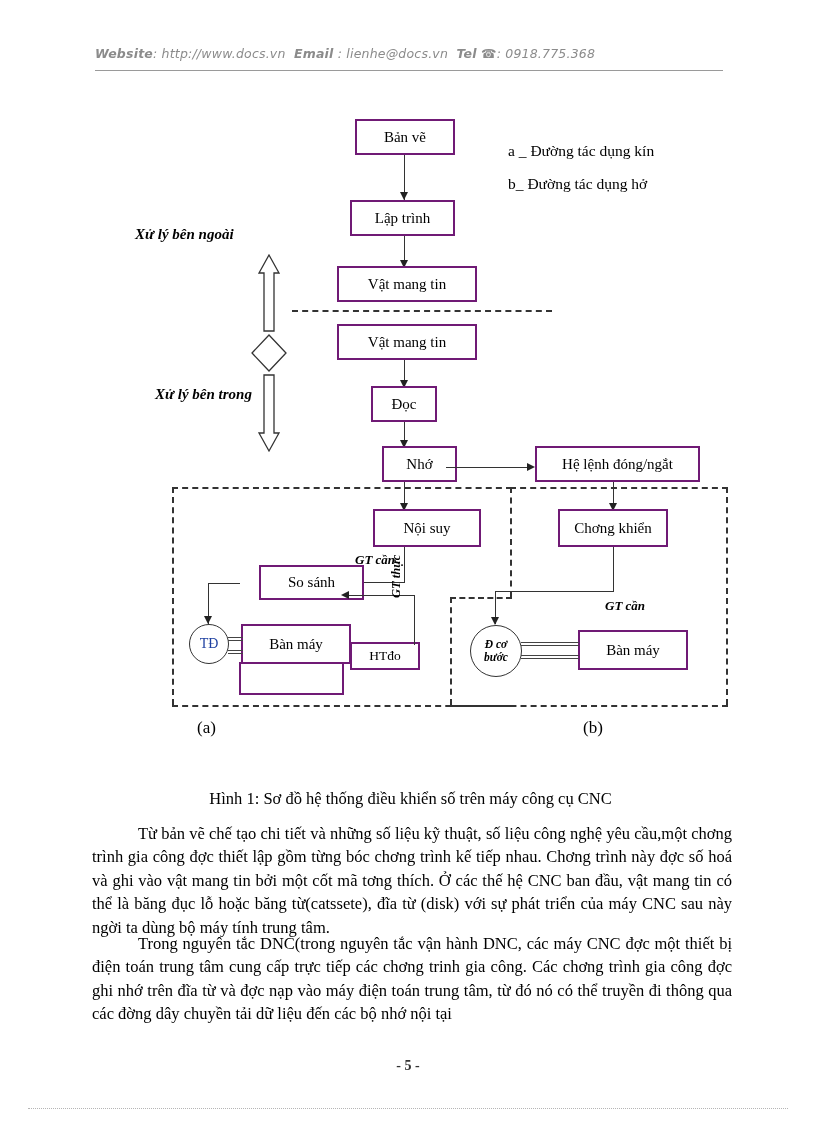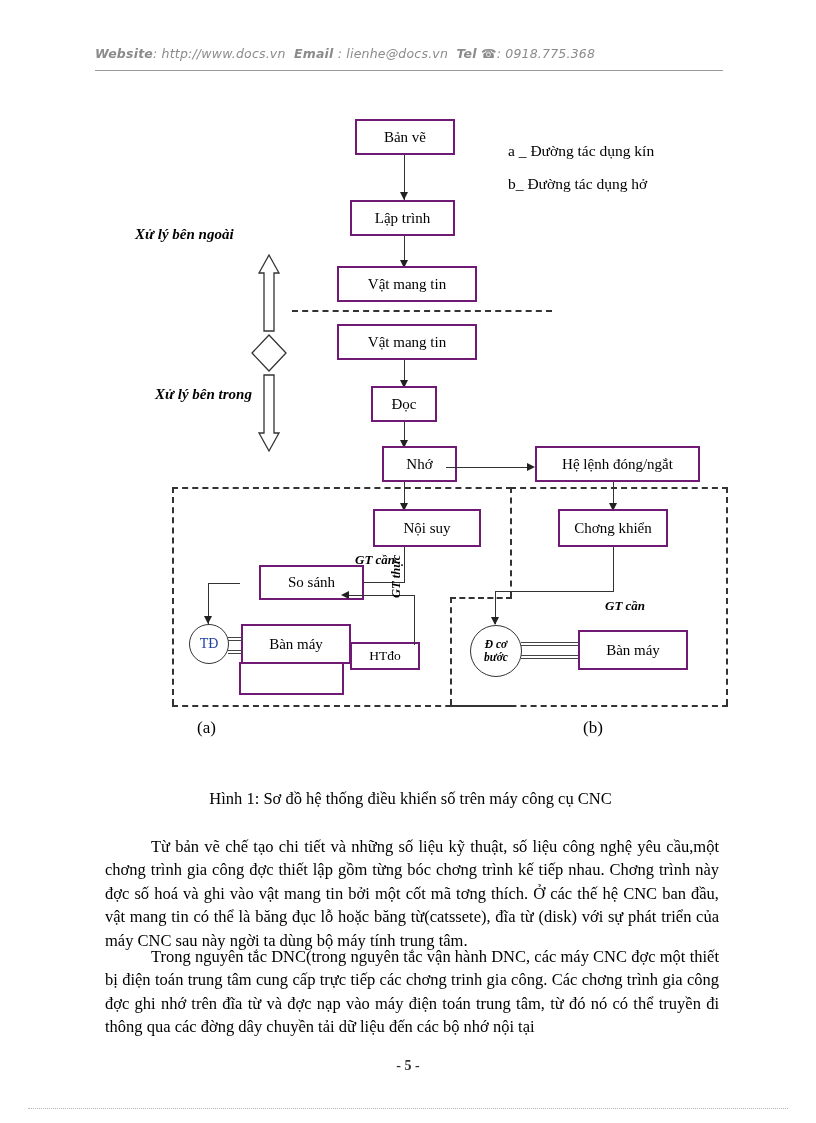--- a/index.html
+++ b/index.html
@@ -155,21 +155,21 @@
   }
   .bodytext {
     position: absolute;
     left: 88px;
     width: 648px;
     font-size: 16.5px;
     line-height: 1.42;
     text-align: justify;
     text-justify: inter-word;
   }
-  .bodytext p { margin: 17px; text-indent: 46px; }
+  .bodytext p { margin: 4px; text-indent: 46px; }
   .p1 { top: 818px; }
   .p2 { top: 928px; }
   .pagenum {
     position: absolute;
     left: 0;
     top: 1058px;
     width: 816px;
     text-align: center;
     font-size: 14px;
     font-weight: bold;

